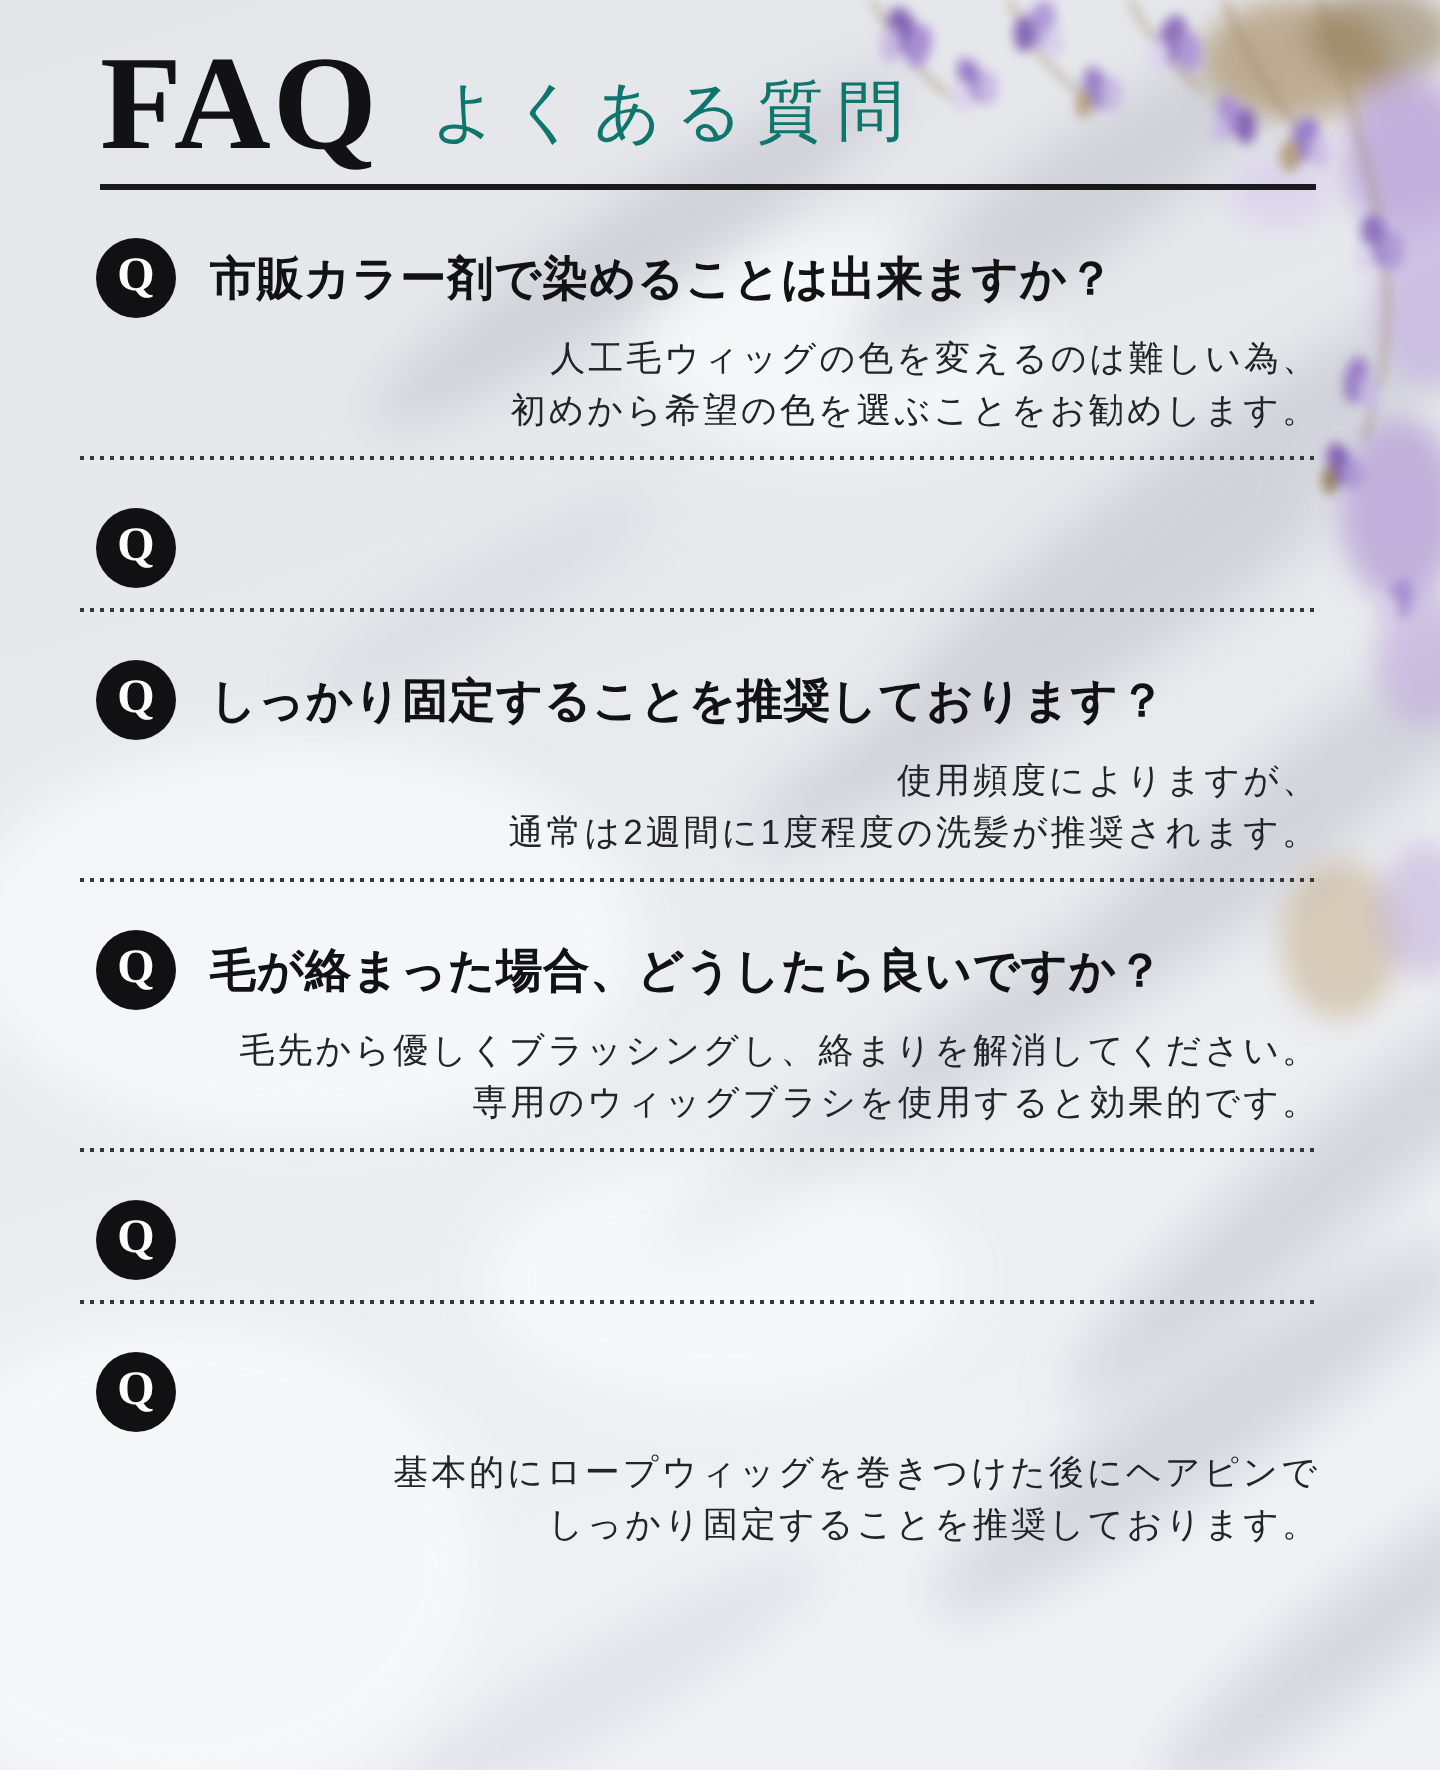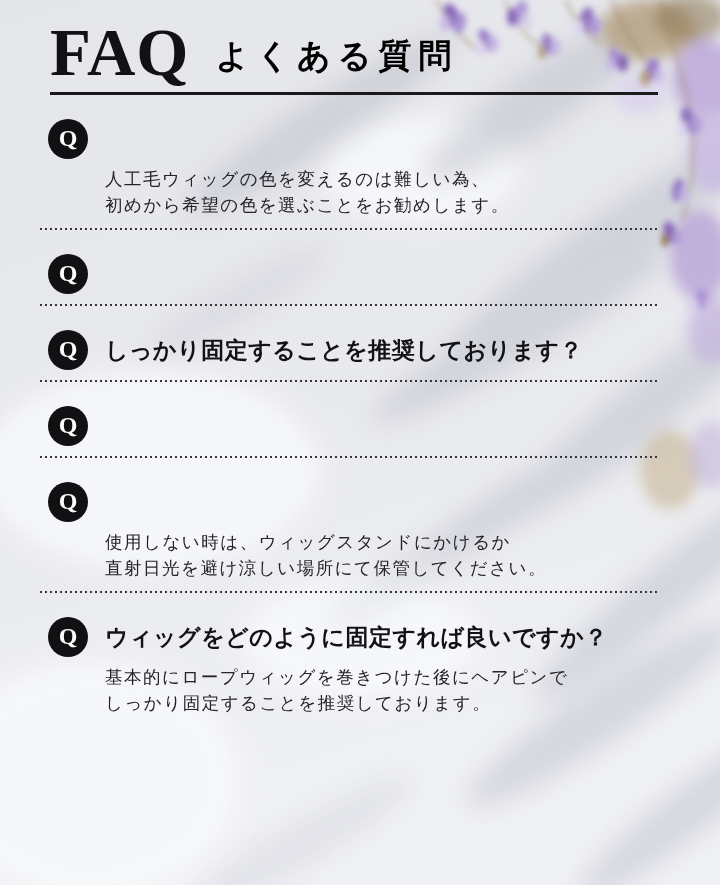--- a/index.html
+++ b/index.html
@@ -12,22 +12,22 @@
   .content { position:relative; padding:14px 60px 0 40px; z-index:1; }
 
   
   .header-row { display:flex; align-items:flex-start; gap:26px; padding-left:10px; }
   .title-en {
     font-family:"Liberation Serif","DejaVu Serif",serif;
     font-weight:700; font-size:67px; line-height:76px; letter-spacing:1px;
     color:#121214; white-space:nowrap;
   }
   .title-ja {
-    font-size:33px; font-weight:700; letter-spacing:7px;
-    margin-top:20px; color:#000000; white-space:nowrap;
+    font-size:33px; font-weight:400; letter-spacing:7px;
+    margin-top:20px; color:#0f766e; white-space:nowrap;
   }
   .rule { height:3px; background:#1a1a1d; width:608px; margin:2px 0 0 10px; }
 
   
   .faq-item { padding-top:24px; }
   .faq-item::after {
     content:""; display:block; height:2px; margin-top:10px; width:618px;
     background-image:repeating-linear-gradient(90deg,#35353a 0 2px,transparent 2px 5px);
   }
   .faq-item:last-child::after { display:none; }
@@ -40,21 +40,21 @@
     font-family:"Liberation Serif","DejaVu Serif",serif;
     font-size:24px; font-weight:700; line-height:1;
   }
   .q-badge span { transform:translateY(-1px); }
   .q-text {
     margin:0; font-size:23px; font-weight:700; letter-spacing:0.5px;
     color:#121215; white-space:nowrap;
   }
   .answer {
     margin:7px 0 0 65px; font-size:17.5px; font-weight:500;
-    line-height:26px; letter-spacing:1.5px; color:#232328; white-space:nowrap;
+    line-height:26px; letter-spacing:1.5px; color:#232328; white-space:nowrap;text-align:right;
   }
 </style>
 </head>
 <body>
 
 <div class="page">
 
   <svg class="bg" width="720" height="885" viewBox="0 0 720 885" aria-hidden="true">
     <defs>
       <linearGradient id="bgg" x1="0" y1="0" x2="0.25" y2="1">
@@ -184,63 +184,65 @@
       </div>
       <div class="rule"></div>
     </header>
 
     <div id="faq-list">
   <section class="faq-item">
     <div class="q-row">
       <span class="q-badge">
         <span>Q</span>
       </span>
+      <h3 class="q-text">市販カラー剤で染めることは出来ますか？</h3>
     </div>
     <p class="answer">人工毛ウィッグの色を変えるのは難しい為、<br>初めから希望の色を選ぶことをお勧めします。</p>
   </section>
 
   <section class="faq-item">
     <div class="q-row">
       <span class="q-badge">
         <span>Q</span>
       </span>
     </div>
   </section>
 
   <section class="faq-item">
     <div class="q-row">
       <span class="q-badge">
         <span>Q</span>
       </span>
       <h3 class="q-text">しっかり固定することを推奨しております？</h3>
     </div>
-  </section>
-
-  <section class="faq-item">
-    <div class="q-row">
-      <span class="q-badge">
-        <span>Q</span>
-      </span>
-    </div>
-  </section>
-
-  <section class="faq-item">
-    <div class="q-row">
-      <span class="q-badge">
-        <span>Q</span>
-      </span>
-    </div>
-    <p class="answer">使用しない時は、ウィッグスタンドにかけるか<br>直射日光を避け涼しい場所にて保管してください。</p>
-  </section>
-
-  <section class="faq-item">
-    <div class="q-row">
-      <span class="q-badge">
-        <span>Q</span>
-      </span>
-      <h3 class="q-text">ウィッグをどのように固定すれば良いですか？</h3>
+    <p class="answer">使用頻度によりますが、<br>通常は2週間に1度程度の洗髪が推奨されます。</p>
+  </section>
+
+  <section class="faq-item">
+    <div class="q-row">
+      <span class="q-badge">
+        <span>Q</span>
+      </span>
+      <h3 class="q-text">毛が絡まった場合、どうしたら良いですか？</h3>
+    </div>
+    <p class="answer">毛先から優しくブラッシングし、絡まりを解消してください。<br>専用のウィッグブラシを使用すると効果的です。</p>
+  </section>
+
+  <section class="faq-item">
+    <div class="q-row">
+      <span class="q-badge">
+        <span>Q</span>
+      </span>
+    </div>
+  </section>
+
+  <section class="faq-item">
+    <div class="q-row">
+      <span class="q-badge">
+        <span>Q</span>
+      </span>
     </div>
     <p class="answer">基本的にロープウィッグを巻きつけた後にヘアピンで<br>しっかり固定することを推奨しております。</p>
   </section>
 </div>
 
   </div>
 </div>
 
 </body></html>

